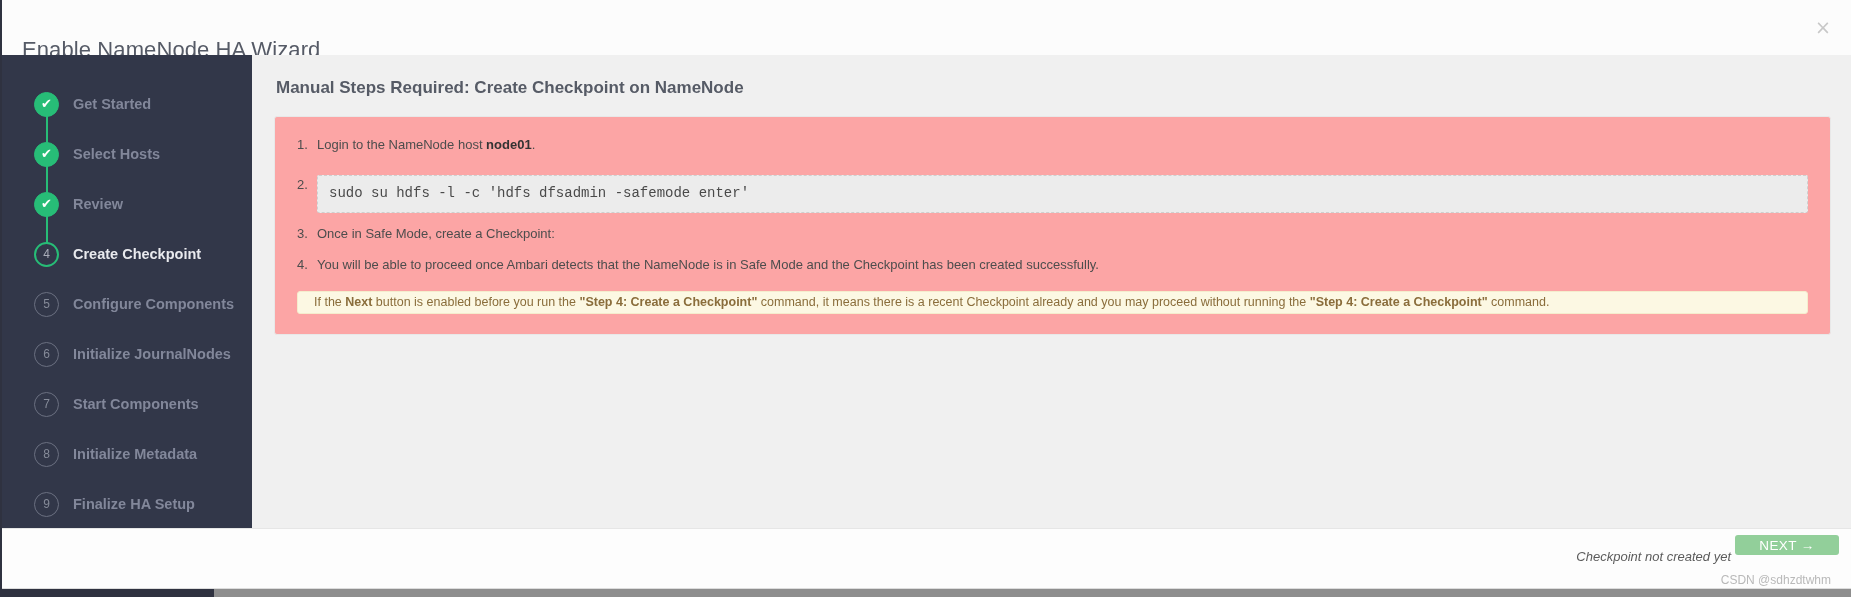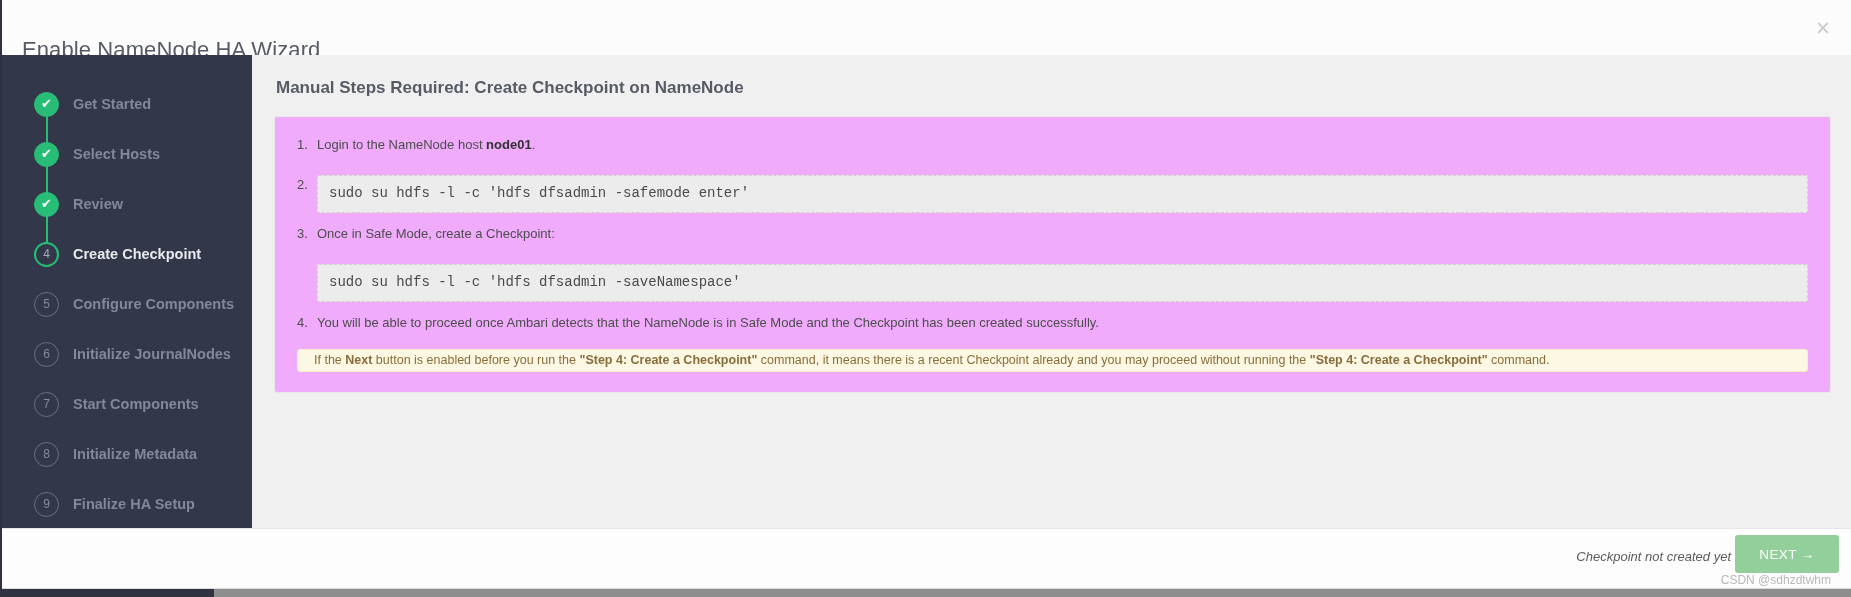--- a/index.html
+++ b/index.html
@@ -137,21 +137,21 @@
     background: #f0f0f0;
     padding: 18px 22px 0 22px;
   }
   .content-heading {
     font-size: 17px;
     color: #565b66;
     font-weight: 700;
     margin: 5px 0 18px 2px;
   }
   .panel {
-    background: #f0abfc;
+    background: #fca5a5;
     border: 1px solid #e8e8e8;
     border-radius: 3px;
     padding: 18px 22px 20px 22px;
     width: 1557px;
   }
   ol.steps-list {
     list-style: none;
     counter-reset: stepnum;
     margin: 0; padding: 0;
   }
@@ -213,21 +213,21 @@
     font-size: 13px;
     color: #5b5b5b;
     white-space: nowrap;
     font-style: italic;
   }
   .next-button {
     position: absolute;
     right: 14px;
     top: 6px;
     width: 104px;
-    height: 38px;
+    height: 20px;
     background: #92cf9a;
     border: none;
     border-radius: 3px;
     color: #ffffff;
     font-size: 13.5px;
     font-family: "Liberation Sans", sans-serif;
     letter-spacing: .4px;
     cursor: pointer;
   }
   .watermark {
@@ -341,21 +341,20 @@
           <li>
             <span class="li-text"><span>Login to the NameNode host </span><b>node01</b><span>.</span></span>
           </li>
 
           <li>
             <pre class="code">sudo su hdfs -l -c 'hdfs dfsadmin -safemode enter'</pre>
           </li>
 
           <li>
             <span class="li-text">Once in Safe Mode, create a Checkpoint:</span>
-            <pre class="code">sudo su hdfs -l -c 'hdfs dfsadmin -saveNamespace'</pre>
           </li>
 
           <li>
             <span class="li-text">You will be able to proceed once Ambari detects that the NameNode is in Safe Mode and the Checkpoint has been created successfully.</span>
           </li>
         </ol>
 
         <div class="alert-warning">
           <span>If the </span><b>Next</b><span> button is enabled before you run the </span><b>"Step 4: Create a Checkpoint"</b><span> command, it means there is a recent Checkpoint already and you may proceed without running the </span><b>"Step 4: Create a Checkpoint"</b><span> command.</span>
         </div>

